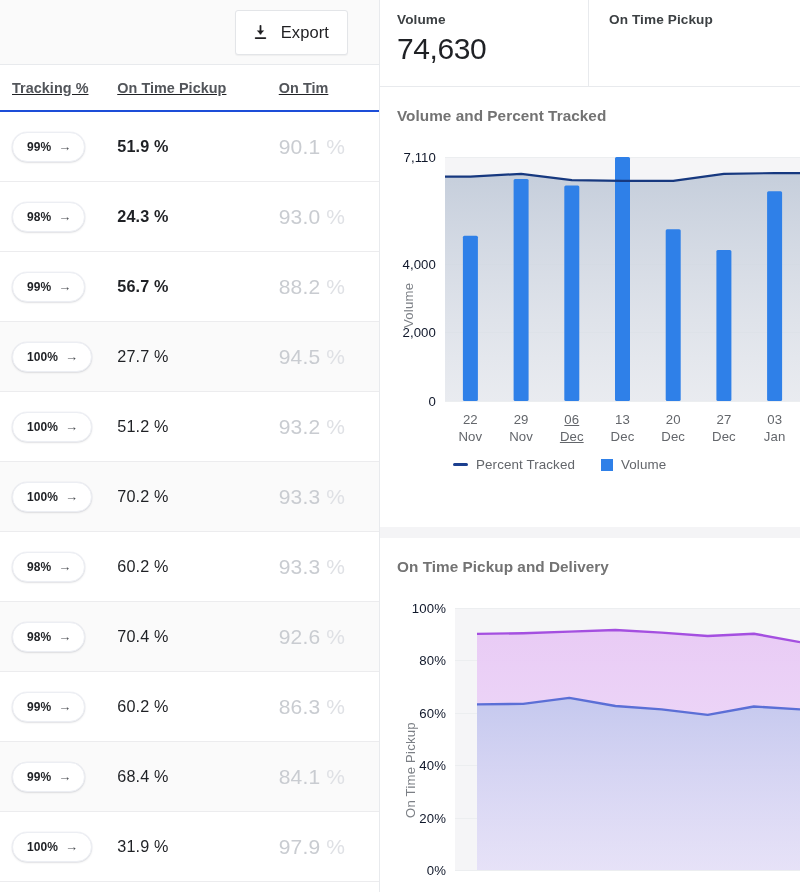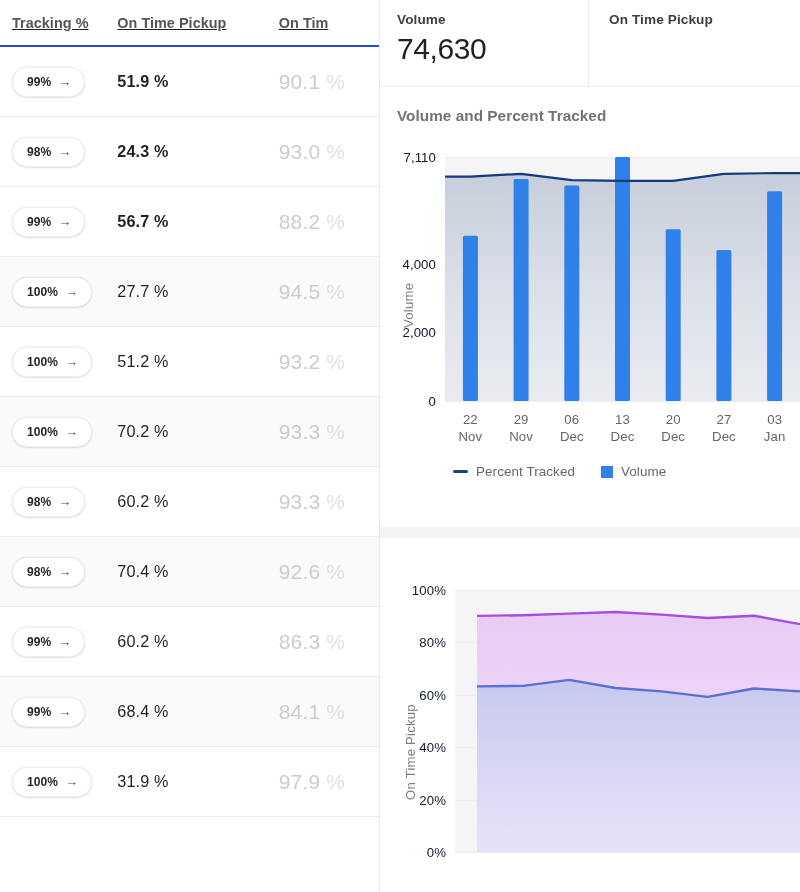--- a/index.html
+++ b/index.html
@@ -134,20 +134,32 @@
 
   svg { display:block; }
 </style>
 </head>
 <body>
 
 <div id="app">
 
   <div class="left-panel">
 
+    <div class="table-toolbar">
+      <div class="export-btn">
+        <span>
+          <svg class="dl-icon" viewBox="0 0 20 20" fill="none">
+            <path d="M10 2.2v9.2" stroke="#1f1f22" stroke-width="2.1" stroke-linecap="round"></path>
+            <path d="M5.6 7.6L10 12.2l4.4-4.6" fill="#1f1f22"></path>
+            <path d="M4.3 16.6h11.4" stroke="#1f1f22" stroke-width="2.1" stroke-linecap="round"></path>
+          </svg>
+        </span>
+        <span class="label">Export</span>
+      </div>
+    </div>
 
     <div class="table-head">
       <div class="th col-track">Tracking %</div>
       <div class="th col-pickup">On Time Pickup</div>
       <div class="th col-deliv">On Tim</div>
     </div>
 
     <div class="tbody" id="tbody">
         <div class="trow">
           <div class="col-track"><div class="pill">
@@ -283,56 +295,57 @@
             <path d="M48.0 25.6 L73.4 25.6 L124.1 22.8 L174.8 29.2 L225.5 29.9 L276.2 29.9 L326.9 22.8 L377.6 22.1 L403.0 22.1 " fill="none" stroke="#16387f" stroke-width="2.2" stroke-linejoin="round"></path>
           </svg>
           <div class="xtick" style="left: 47.3571px; top: 260px; width: 52px;">
             <div>22</div>
             <div>Nov</div>
           </div>
           <div class="xtick" style="left: 98.0714px; top: 260px; width: 52px;">
             <div>29</div>
             <div>Nov</div>
           </div>
-          <div class="xtick" style="left: 148.786px; top: 260px; width: 52px;">
+          <div class="xtick" style="left: 148.786px; top: 260px; width: 52px; text-decoration: underline;">
             <div>06</div>
             <div>Dec</div>
           </div>
           <div class="xtick" style="left: 199.5px; top: 260px; width: 52px;">
             <div>13</div>
             <div>Dec</div>
           </div>
           <div class="xtick" style="left: 250.214px; top: 260px; width: 52px;">
             <div>20</div>
             <div>Dec</div>
           </div>
           <div class="xtick" style="left: 300.929px; top: 260px; width: 52px;">
             <div>27</div>
             <div>Dec</div>
           </div>
           <div class="xtick" style="left: 351.643px; top: 260px; width: 52px;">
             <div>03</div>
             <div>Jan</div>
           </div>
-          <div class="legend" style="left: 56px; top: 313px; gap: 26px;">
+          <div class="legend" style="left: 56px; top: 306px; gap: 26px;">
             <div class="legend-item">
               <span class="lg-line"></span>
               <span class="lbl">Percent Tracked</span>
             </div>
             <div class="legend-item">
               <span class="lg-sq"></span>
               <span class="lbl">Volume</span>
             </div>
           </div>
         </div>
     </div>
 
     <div class="gap"></div>
 
     <div class="chart-card c2">
+      <div class="chart-title">On Time Pickup and Delivery</div>
       <div class="plot-wrap" id="chart2" style="width: 403px; height: 290px;">
           <div class="y-axis-title" style="left: 6px; top: 215.6px;">On Time Pickup</div>
           <div style="position: absolute; left: 58px; top: 6px; width: 345px; height: 262px; background: rgb(245, 245, 247);"></div>
           <div class="gridline" style="left: 58px; width: 345px; top: 268px;"></div>
           <div class="ytick" style="top: 268px; right: 354px;">0%</div>
           <div class="gridline" style="left: 58px; width: 345px; top: 215.6px;"></div>
           <div class="ytick" style="top: 215.6px; right: 354px;">20%</div>
           <div class="gridline" style="left: 58px; width: 345px; top: 163.2px;"></div>
           <div class="ytick" style="top: 163.2px; right: 354px;">40%</div>
           <div class="gridline" style="left: 58px; width: 345px; top: 110.8px;"></div>

